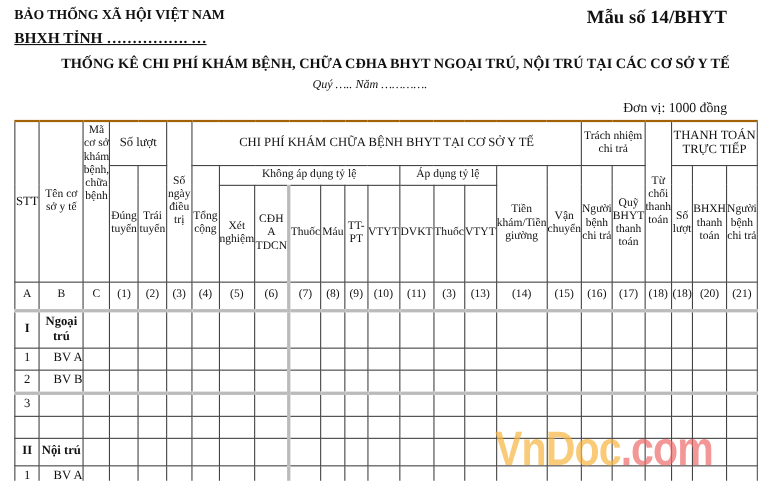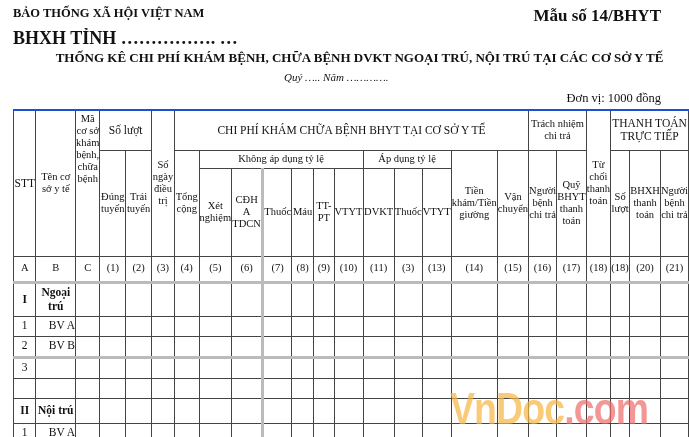--- a/index.html
+++ b/index.html
@@ -1,46 +1,46 @@
 <!DOCTYPE html>
 <html><head>
 <meta charset="utf-8">
 <style>
   html,body{margin:0;padding:0;background:#fff;}
   body{width:689px;height:437px;position:relative;overflow:hidden;font-family:"Liberation Serif","DejaVu Serif",serif;color:#111;}
   .org{position:absolute;left:13px;top:6px;font-weight:bold;font-size:12.5px;}
-  .prov{position:absolute;left:13px;top:28px;font-weight:bold;font-size:18px;}
+  .prov{position:absolute;left:13px;top:28px;font-weight:bold;font-size:14px;text-decoration:underline;}
   .form{position:absolute;right:28px;top:6px;font-weight:bold;font-size:17px;}
   .title{position:absolute;left:0;width:689px;text-align:center;top:50px;font-weight:bold;font-size:13px;padding-left:30px;box-sizing:border-box;}
   .period{position:absolute;left:284px;top:71px;font-style:italic;font-size:11px;}
   .unit{position:absolute;right:28px;top:91px;font-size:12.5px;}
   table{position:absolute;left:13px;top:109px;border-collapse:collapse;table-layout:fixed;font-size:10.5px;line-height:1.15;}
   td,th{border:1px solid #444;padding:0;text-align:center;vertical-align:middle;font-weight:normal;overflow:hidden;word-wrap:break-word;}
   th{font-size:10.5px;}
   .big{font-size:11.5px;}
   .thick-gray{border-left:3px solid #bbb;}
   .rowgray td{border-top:3px solid #bbb;}
-  .hdr-top{border-top:2px solid #1d4ed8;}
+  .hdr-top{border-top:2px solid #a16207;}
   td.left{text-align:right;padding-left:4px;}
   td.bold{font-weight:bold;}
   .idxrow td{font-size:10.5px;height:24px;}
   .datarow td{height:19px;}
   .sec td{height:32px;}
   .sec2 td{height:24px;}
   .wm{position:absolute;left:450px;top:387px;font-family:"Liberation Sans","DejaVu Sans",sans-serif;font-weight:bold;font-size:44px;letter-spacing:-1px;line-height:1;transform:scaleX(0.85);transform-origin:left top;opacity:0.7;}
   .wm .a{color:#f7b640;}
   .wm .b{color:#ee6b6b;}
 </style>
 </head>
 <body>
 
 <div class="org">BẢO THỐNG XÃ HỘI VIỆT NAM</div>
 <div class="prov">BHXH TỈNH ……………. …</div>
 <div class="form">Mẫu số 14/BHYT</div>
-<div class="title">THỐNG KÊ CHI PHÍ KHÁM BỆNH, CHỮA BỆNH DVKT NGOẠI TRÚ, NỘI TRÚ TẠI CÁC CƠ SỞ Y TẾ</div>
+<div class="title">THỐNG KÊ CHI PHÍ KHÁM BỆNH, CHỮA CĐHA BHYT NGOẠI TRÚ, NỘI TRÚ TẠI CÁC CƠ SỞ Y TẾ</div>
 <div class="period">Quý ….. Năm ………….</div>
 <div class="unit">Đơn vị: 1000 đồng</div>
 
 <table>
   <colgroup>
     <col style="width:24px">
       <col style="width:54px">
       <col style="width:24px">
     <col style="width:28px">
       <col style="width:28px">

